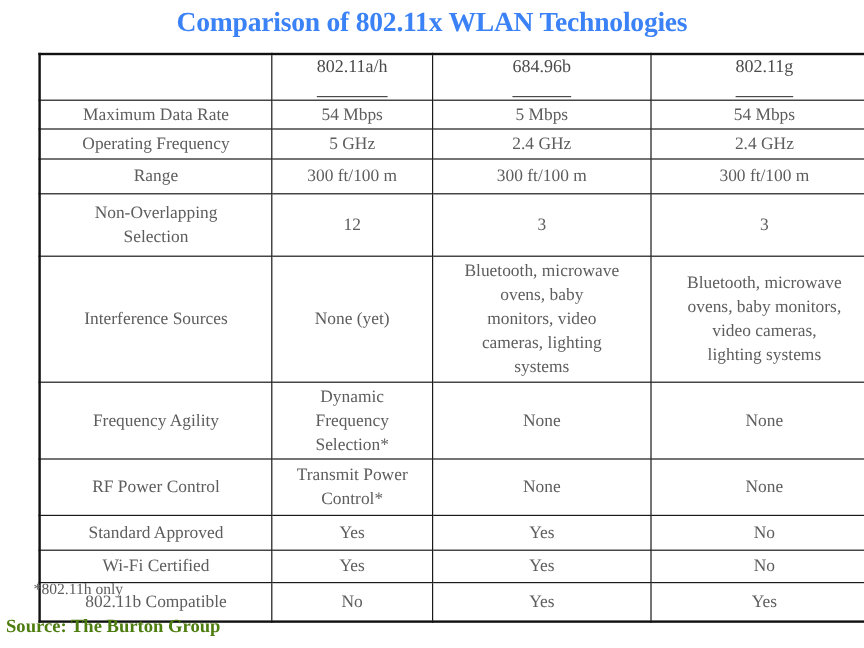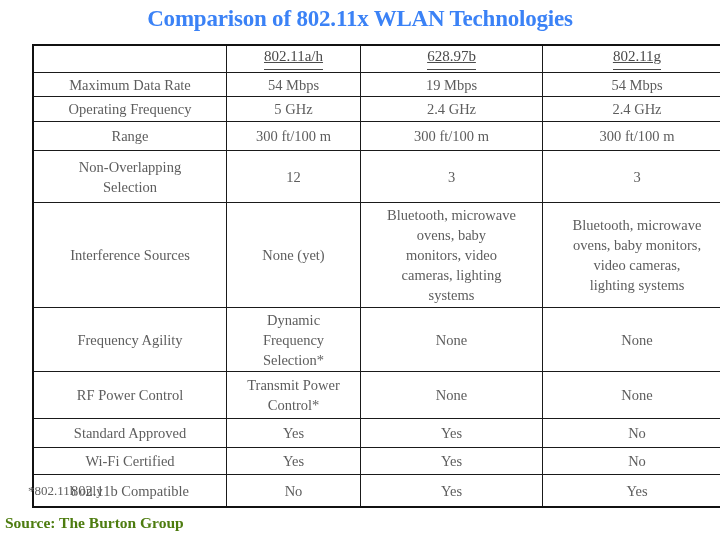--- a/index.html
+++ b/index.html
@@ -68,22 +68,21 @@
     padding-top: 0;
     padding-bottom: 2px;
     vertical-align: bottom;
   }
   #comparison-table tr.header-row td span.hdr {
     display: inline-block;
     border-bottom: 1.5px solid #4a4a4a;
     color: #4a4a4a;
     font-size: 15px;
     line-height: 1.15;
-    padding-bottom: 4px;
-    text-decoration: underline;
+    padding-bottom: 15px;
   }
 
   .r-datarate td { height: 21px; margin-top: 23px; }
   .r-freq td { height: 22px; }
   .r-range td { height: 26px; }
   .r-channels td { height: 49px; }
   .r-interference td { height: 102px; }
   .r-agility td { height: 61px; }
   .r-rfpower td { height: 44px; }
   .r-approved td { height: 26px; }
@@ -119,31 +118,31 @@
 <div id="page-title">Comparison of 802.11x WLAN Technologies</div>
 
 <table id="comparison-table">
   <tbody>
     <tr class="header-row">
       <td class="col-label"></td>
       <td class="col-a">
         <span class="hdr">802.11a/h</span>
       </td>
       <td class="col-b">
-        <span class="hdr">628.97b</span>
+        <span class="hdr">684.96b</span>
       </td>
       <td class="col-g">
         <span class="hdr">802.11g</span>
       </td>
     </tr>
 
     <tr class="r-datarate">
       <td class="col-label multiline">Maximum Data Rate</td>
       <td class="col-a multiline">54 Mbps</td>
-      <td class="col-b multiline">19 Mbps</td>
+      <td class="col-b multiline">5 Mbps</td>
       <td class="col-g multiline">54 Mbps</td>
     </tr>
 
     <tr class="r-freq">
       <td class="col-label multiline">Operating Frequency</td>
       <td class="col-a multiline">5 GHz</td>
       <td class="col-b multiline">2.4 GHz</td>
       <td class="col-g multiline">2.4 GHz</td>
     </tr>
 

